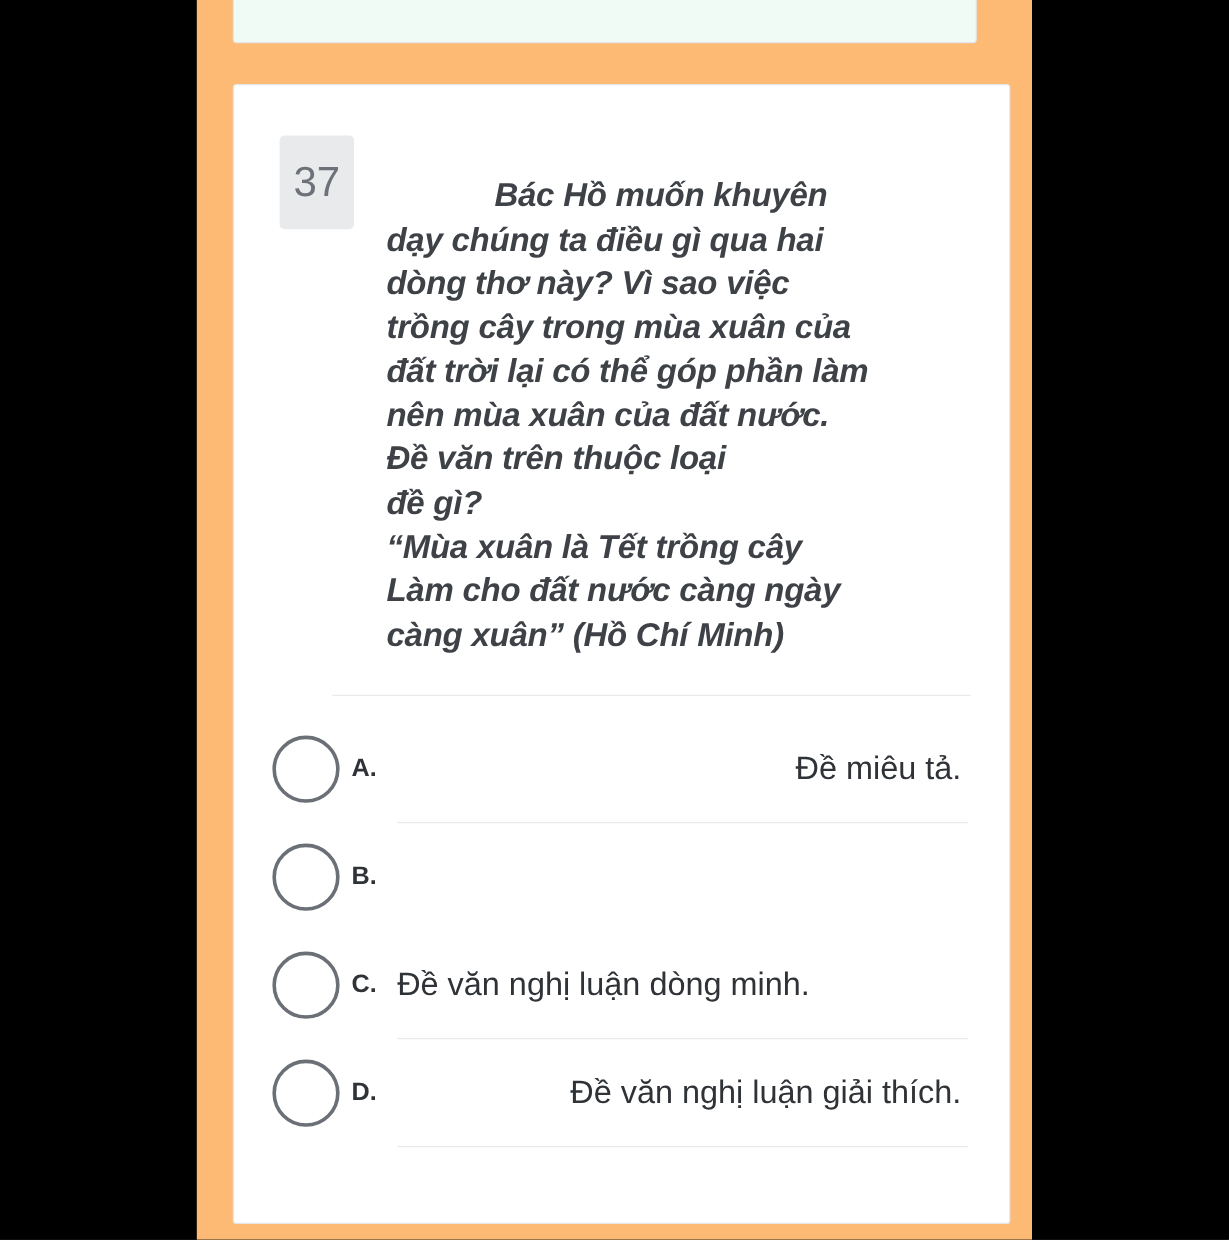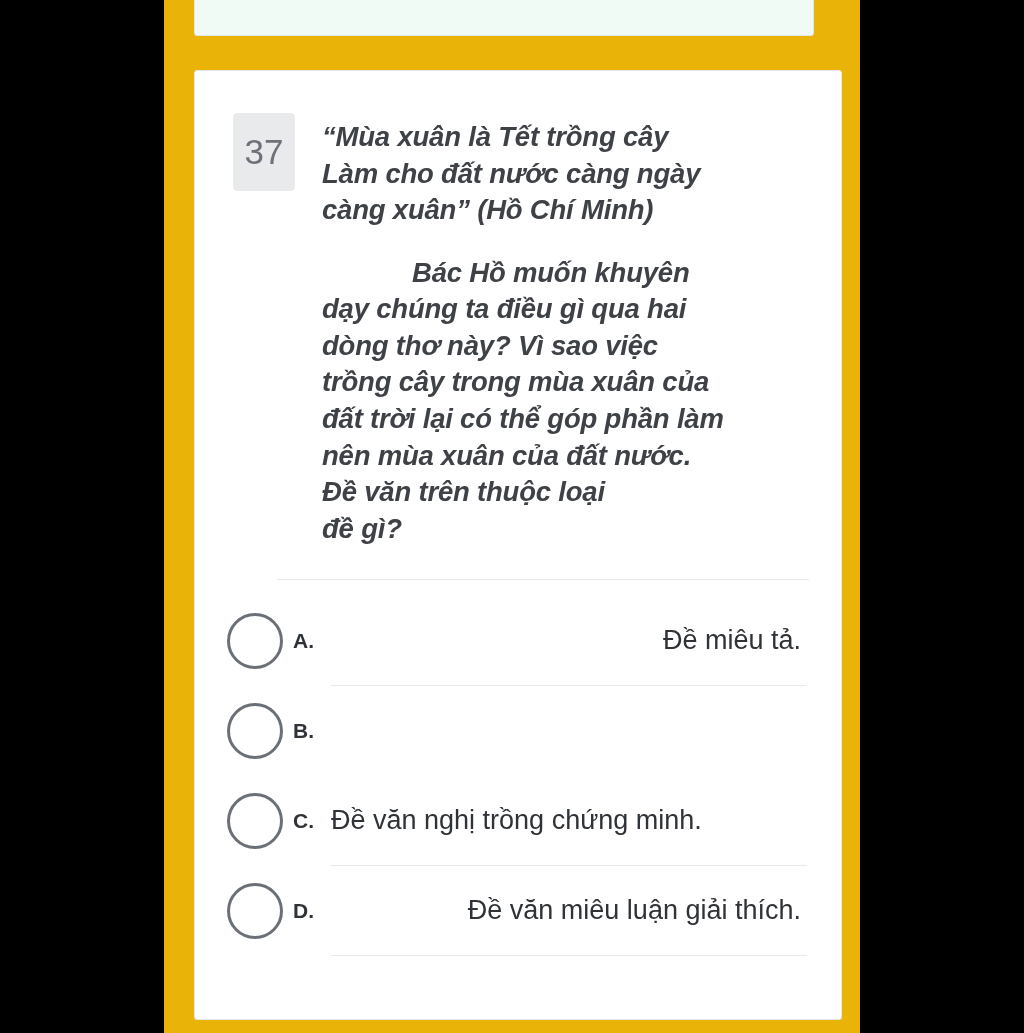--- a/index.html
+++ b/index.html
@@ -18,21 +18,21 @@
     width: 1024px;
     height: 1033px;
     background: #000000;
   }
   .page {
     position: absolute;
     left: 164px;
     top: 0;
     width: 696px;
     height: 1033px;
-    background: #eab308;
+    background: #fdba74;
   }
   
   .card-top {
     position: absolute;
     left: 30px;
     top: -60px;
     width: 620px;
     height: 96px;
     background: #f1fbf5;
     border: 1px solid #e3e6e8;
@@ -160,30 +160,30 @@
 <div class="screen">
   <div class="page">
 
     <div class="card-top"></div>
 
     <div class="card">
 
       <div class="q-head">
         <div class="q-number">37</div>
         <div class="q-body">
-          <div class="q-text">“Mùa xuân là Tết trồng cây
-Làm cho đất nước càng ngày
-càng xuân” (Hồ Chí Minh)</div>
           <div class="q-text block2"><span class="q-para-indent"></span><span>Bác Hồ muốn khuyên
 dạy chúng ta điều gì qua hai
 dòng thơ này? Vì sao việc
 trồng cây trong mùa xuân của
 đất trời lại có thể góp phần làm
 nên mùa xuân của đất nước.</span><span class="q-para-indent2"></span><span>Đề văn trên thuộc loại
 đề gì?</span></div>
+          <div class="q-text">“Mùa xuân là Tết trồng cây
+Làm cho đất nước càng ngày
+càng xuân” (Hồ Chí Minh)</div>
         </div>
       </div>
 
       <div class="divider"></div>
 
       <div class="answers">
 
         <div class="answer">
           <div class="radio"></div>
           <div class="letter">A.</div>
@@ -194,28 +194,28 @@
 
         <div class="answer">
           <div class="radio"></div>
           <div class="letter">B.</div>
         </div>
 
         <div class="answer">
           <div class="radio"></div>
           <div class="letter">C.</div>
           <div class="ans-wrap">
-            <div class="ans-text justify">Đề văn nghị trồng chứng minh.</div>
+            <div class="ans-text justify">Đề văn nghị luận dòng minh.</div>
           </div>
         </div>
 
         <div class="answer">
           <div class="radio"></div>
           <div class="letter">D.</div>
           <div class="ans-wrap">
-            <div class="ans-text">Đề văn miêu luận giải thích.</div>
+            <div class="ans-text">Đề văn nghị luận giải thích.</div>
           </div>
         </div>
 
       </div>
     </div>
   </div>
 </div>
 
 </body></html>

